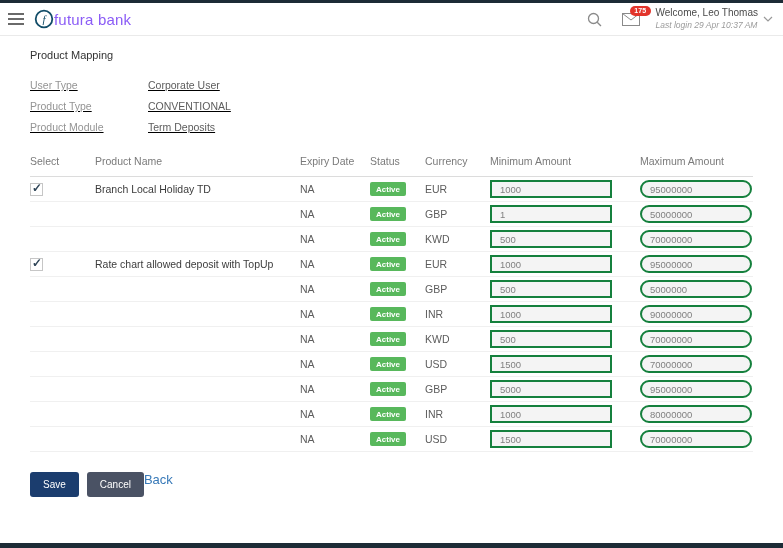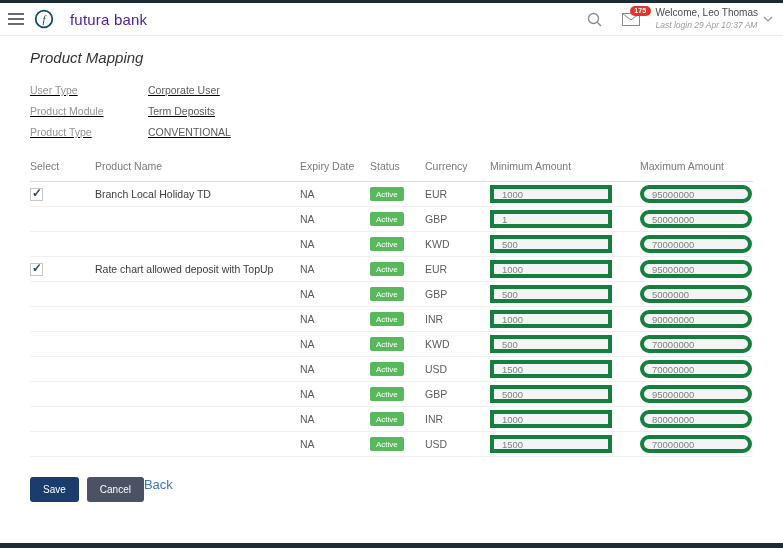--- a/index.html
+++ b/index.html
@@ -4,44 +4,44 @@
 <style>
   * { margin:0; padding:0; box-sizing:border-box; }
   html, body { width:783px; height:548px; }
   body { font-family:"Liberation Sans", sans-serif; background:#ffffff; position:relative; overflow:hidden; }
 
   .top-accent { height:3px; background:#1d2b36; }
 
   .app-header { height:33px; display:flex; align-items:center; padding:0 10px 0 8px; border-bottom:1px solid #eaeaea; background:#fff; }
   .icon-btn { cursor:pointer; display:inline-flex; align-items:center; }
   .brand { display:flex; align-items:center; margin-left:10px; cursor:pointer; }
-  .brand-text { font-size:15px; color:#4c1d95; margin-left:16px; letter-spacing:0.2px; }
+  .brand-text { font-size:15px; color:#8b5cf6; margin-left:0; letter-spacing:0.2px; }
   .header-right { margin-left:auto; display:flex; align-items:center; }
   .search-wrap { margin-right:20px; }
   .mail-wrap { position:relative; margin-right:16px; }
   .mail-badge { position:absolute; top:-7px; right:-11px; background:var(--mail-badge,#e2342b); color:#fff; font-size:7px; font-weight:bold; padding:1.5px 4.5px; border-radius:7px; }
   .user-menu { display:flex; align-items:center; cursor:pointer; }
   .welcome-block { line-height:1.25; }
   .welcome-text { font-size:10px; color:#4a4a4a; }
   .last-login { font-size:8.5px; color:#9b9b9b;font-style:italic; }
   .chev { margin-left:5px; display:inline-flex; }
 
   main { padding:0 30px; }
-  .page-title { font-size:15px; font-weight:400; color:#333; margin:13px 0 18px;font-style:italic; }
+  .page-title { font-size:11px; font-weight:400; color:#333; margin:13px 0 18px; }
 
   .info-row { display:flex; margin-bottom:9px;text-decoration:underline; }
   .info-label { width:118px; font-size:10.5px; color:#949494; }
   .info-value { font-size:10.5px; color:#5c5c5c; }
 
   table { width:100%; border-collapse:collapse; table-layout:fixed; margin-top:16px; }
   th { text-align:left; font-weight:400; font-size:10.5px; color:#7a7a7a; padding:6px 4px 9px 0; border-bottom:1px solid #dcdcdc; }
   td { font-size:10.5px; color:#5c5c5c; padding:3px 4px 3px 0; border-bottom:1px solid #f0f0f0; height:25px; vertical-align:middle; }
   .product-name { color:#3c3c3c; }
-  .badge-active { display:inline-block; background:var(--active-badge,#58b85c); color:#fff; font-size:8px; padding:2.5px 6px; border-radius:2px; }
-  .amt { border:4px solid #15803d; background:#f4f4f4; height:18px; padding:0 8px; font-size:9.5px; color:#808080; width:122px; font-family:"Liberation Sans", sans-serif; }
+  .badge-active { display:inline-block; background:var(--active-badge,#58b85c); color:#fff; font-size:8px; padding:2.5px 6px; border-radius:2px;font-weight:bold; }
+  .amt { border:2px solid #15803d; background:#f4f4f4; height:18px; padding:0 8px; font-size:9.5px; color:#808080; width:122px; font-family:"Liberation Sans", sans-serif; }
   .amt.max { width:112px;border-radius:9px; }
   input.cbx { appearance:none; -webkit-appearance:none; width:13px; height:13px; border:1px solid #c6c6c6; background:#fff; margin:0; position:relative; cursor:pointer; vertical-align:middle; }
   input.cbx:checked::after { content:"\2713"; position:absolute; left:1px; top:-3px; font-size:12px; font-weight:bold; color:#2e4457; }
 
   .footer-actions { display:flex; align-items:flex-start; margin-top:20px; }
   .btn { border:none; color:#fff; font-size:10px; padding:7px 13px; border-radius:3px; cursor:pointer; font-family:"Liberation Sans", sans-serif; }
   .btn-save { background:var(--save-button,#1b3d6e); margin-right:8px; }
   .btn-cancel { background:var(--cancel-button,#4a5264); }
   .back-link { font-size:13px; color:var(--link,#3779b8); text-decoration:none; cursor:pointer; }
 
@@ -99,26 +99,26 @@
 
 <main>
   <h1 class="page-title">Product Mapping</h1>
 
   <section>
     <div class="info-row">
       <span class="info-label">User Type</span>
       <span class="info-value">Corporate User</span>
     </div>
     <div class="info-row">
+      <span class="info-label">Product Type</span>
+      <span class="info-value">CONVENTIONAL</span>
+    </div>
+    <div class="info-row">
       <span class="info-label">Product Module</span>
       <span class="info-value">Term Deposits</span>
-    </div>
-    <div class="info-row">
-      <span class="info-label">Product Type</span>
-      <span class="info-value">CONVENTIONAL</span>
     </div>
   </section>
 
   <table>
     <colgroup>
       <col style="width:65px">
         <col style="width:205px">
         <col style="width:70px">
         <col style="width:55px">
         <col style="width:65px">

